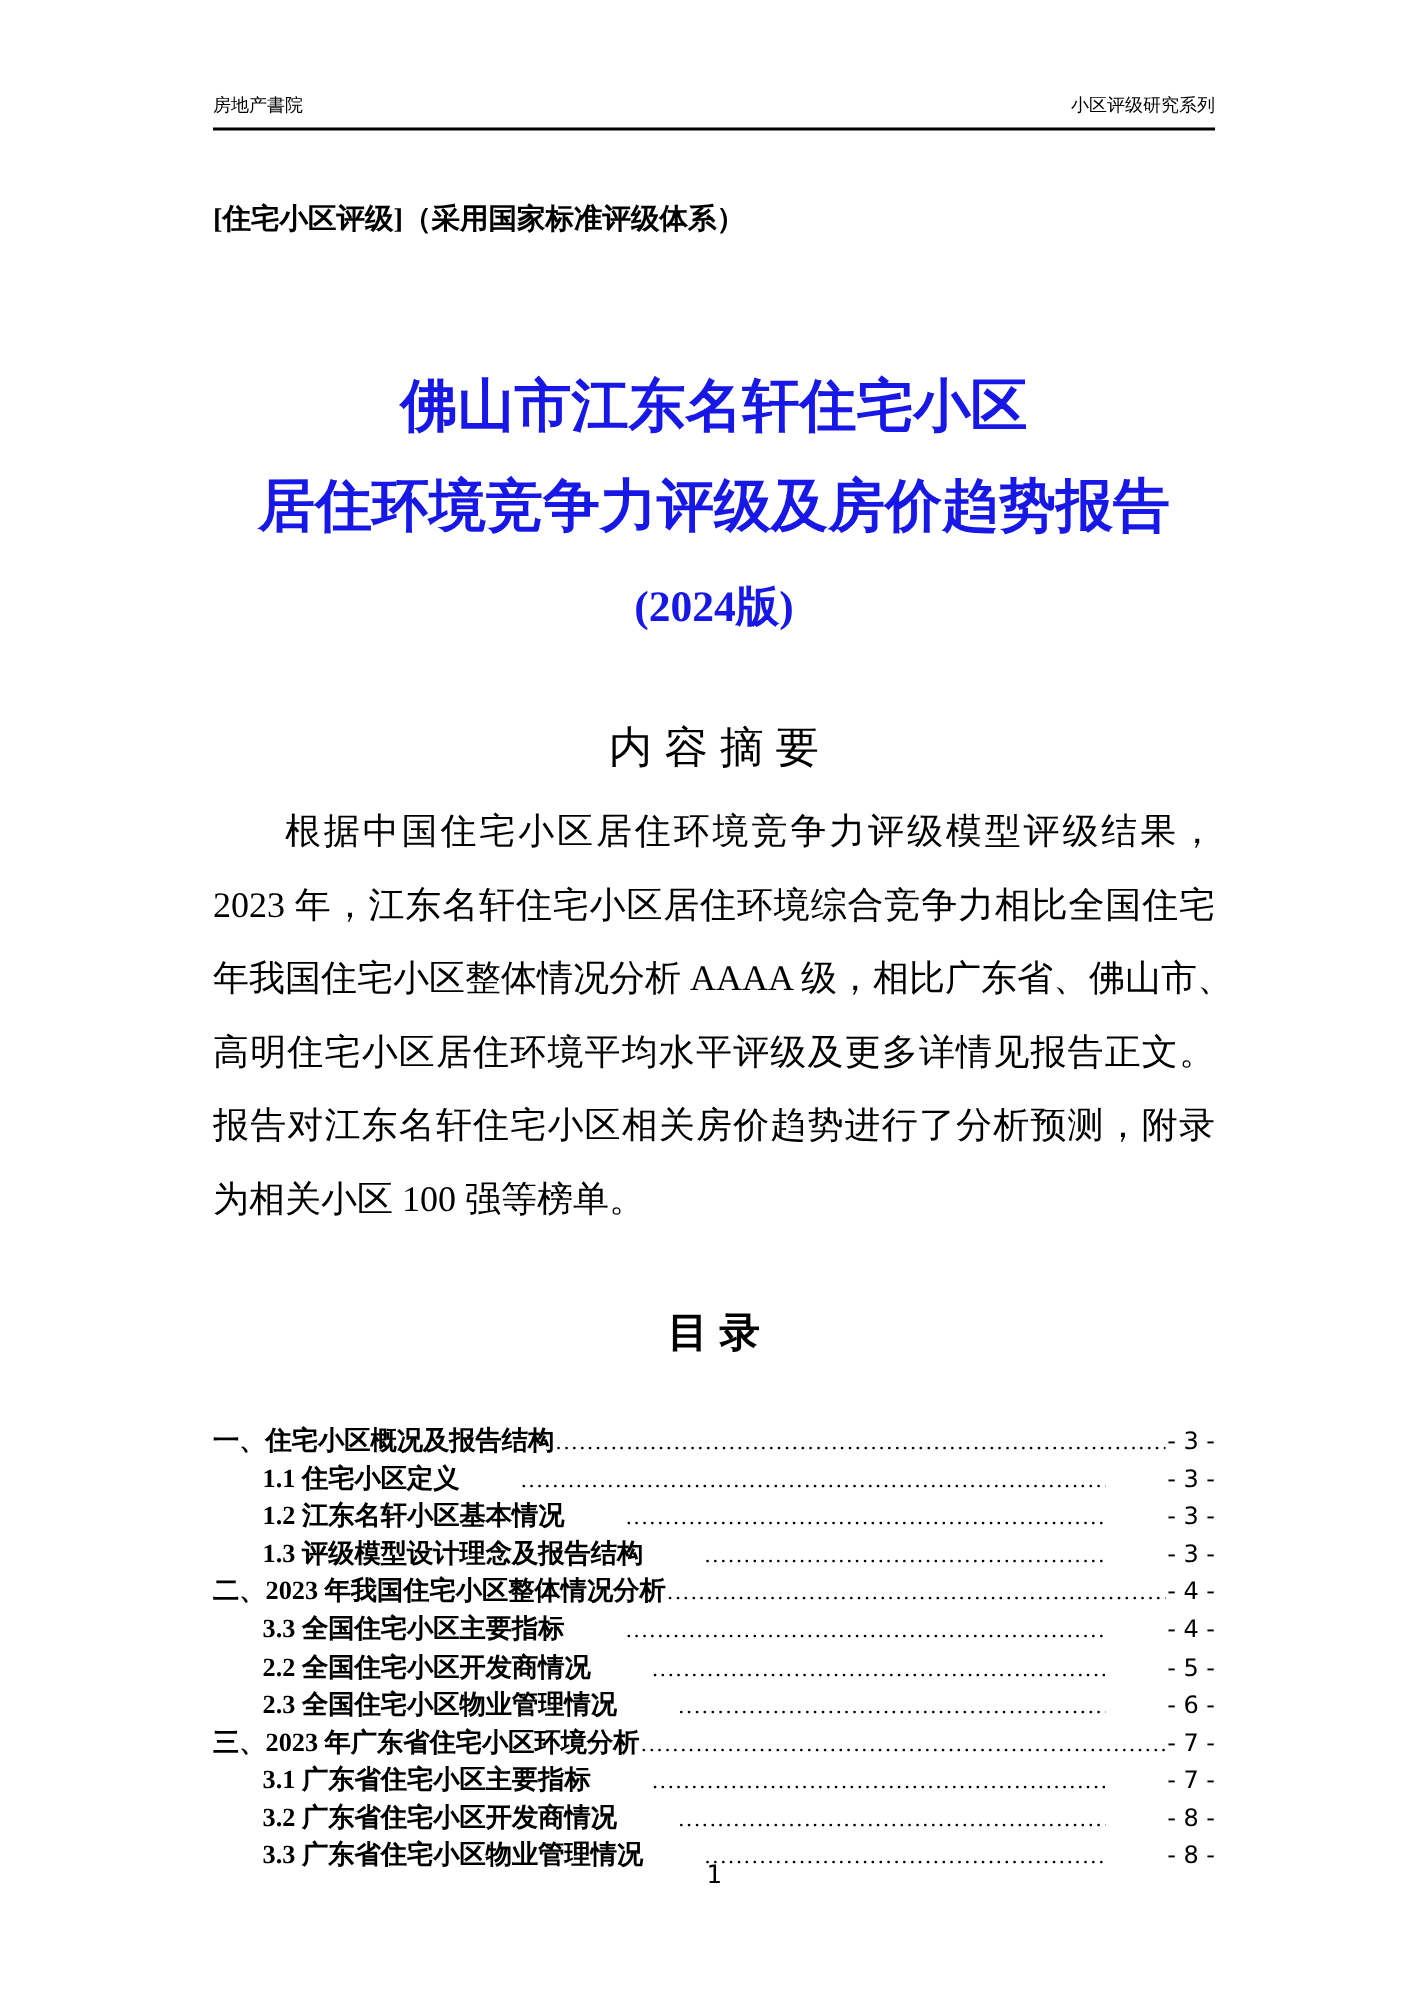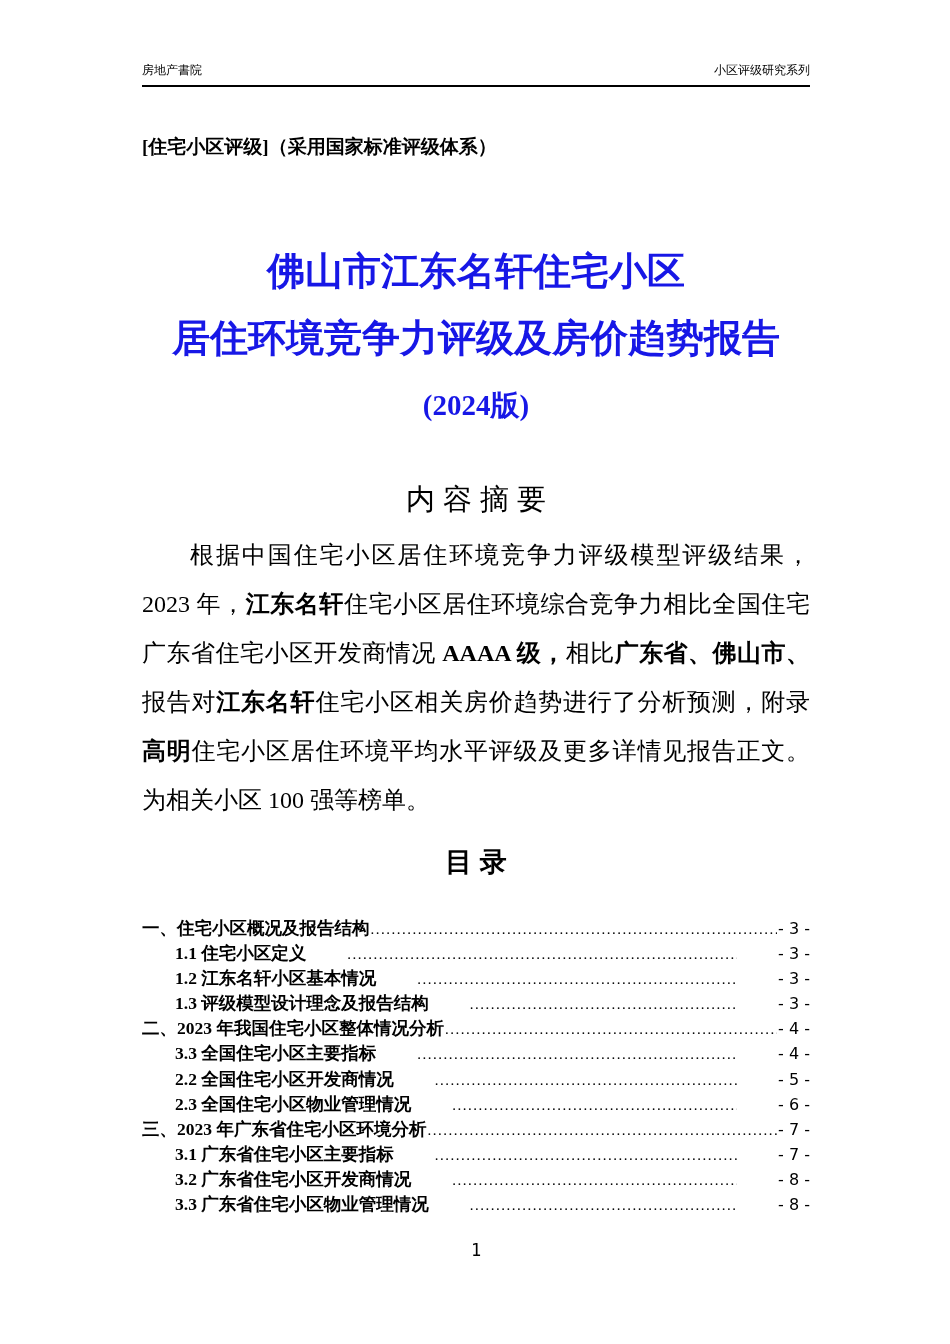--- a/index.html
+++ b/index.html
@@ -54,39 +54,39 @@
     font-size: 24px;
   }
   .par-line {
     height: 49px; line-height: 49px;
     overflow: hidden; white-space: nowrap;
     text-align: justify; text-align-last: justify;
     text-justify: inter-character;
   }
   .par-line.indent { padding-left: 48px; }
   .par-line.last { text-align: left; text-align-last: left; }
-  .run.b { font-weight: bold; }
+  .run.b { font-weight: normal; }
 
   
   .toc-heading {
-    position: absolute; left: 142px; top: 843px; width: 668px;
+    position: absolute; left: 142px; top: 869px; width: 668px;
     text-align: center;
     font-family: "Liberation Sans", sans-serif;
     font-size: 27px; font-weight: bold; line-height: 38px;
   }
   .toc {
     position: absolute; left: 142px; top: 916px; width: 668px;
     font-size: 17.5px; font-weight: bold;
   }
   .toc-row {
     display: flex; align-items: baseline;
     height: 25.1px; line-height: 25px;
   }
   .toc-row.sub { padding-left: 33px; gap: 40px; }
-  .toc-label { white-space: nowrap; }
+  .toc-label { white-space: nowrap; margin-top: 32px; }
   .toc-dots {
     flex: 1; overflow: hidden; white-space: nowrap;
     font-weight: normal; font-size: 15px; letter-spacing: 1.5px;
     margin: 0 1px;
   }
   .toc-dots::after {
     content: "....................................................................................................................................................";
   }
   .toc-page {
     white-space: nowrap; font-weight: normal;
@@ -116,23 +116,23 @@
     <div class="title-l1">佛山市江东名轩住宅小区</div>
     <div class="title-l2">居住环境竞争力评级及房价趋势报告</div>
     <div class="title-l3">(2024版)</div>
   </div>
 
   <div class="summary-heading">内 容 摘 要</div>
 
   <div class="summary-body">
       <div class="par-line indent"><span class="run">根据中国住宅小区居住环境竞争力评级模型评级结果，</span></div>
       <div class="par-line"><span class="run">2023 年，</span><span class="run b">江东名轩</span><span class="run">住宅小区居住环境综合竞争力相比全国住宅</span></div>
-      <div class="par-line"><span class="run">广东省住宅小区开发商情况 </span><span class="run b">AAAA 级，</span><span class="run">相比</span><span class="run b">广东省、佛山市、</span></div>
+      <div class="par-line"><span class="run">年我国住宅小区整体情况分析 </span><span class="run b">AAAA 级，</span><span class="run">相比</span><span class="run b">广东省、佛山市、</span></div>
+      <div class="par-line"><span class="run b">高明</span><span class="run">住宅小区居住环境平均水平评级及更多详情见报告正文。</span></div>
       <div class="par-line"><span class="run">报告对</span><span class="run b">江东名轩</span><span class="run">住宅小区相关房价趋势进行了分析预测，附录</span></div>
-      <div class="par-line"><span class="run b">高明</span><span class="run">住宅小区居住环境平均水平评级及更多详情见报告正文。</span></div>
       <div class="par-line last"><span class="run">为相关小区 100 强等榜单。</span></div>
     </div>
 
   <div class="toc-heading">目 录</div>
 
   <div class="toc">
       <div class="toc-row">
         <span class="toc-label">一、住宅小区概况及报告结构</span>
         <span class="toc-dots"></span>
         <span class="toc-page">- 3 -</span>

